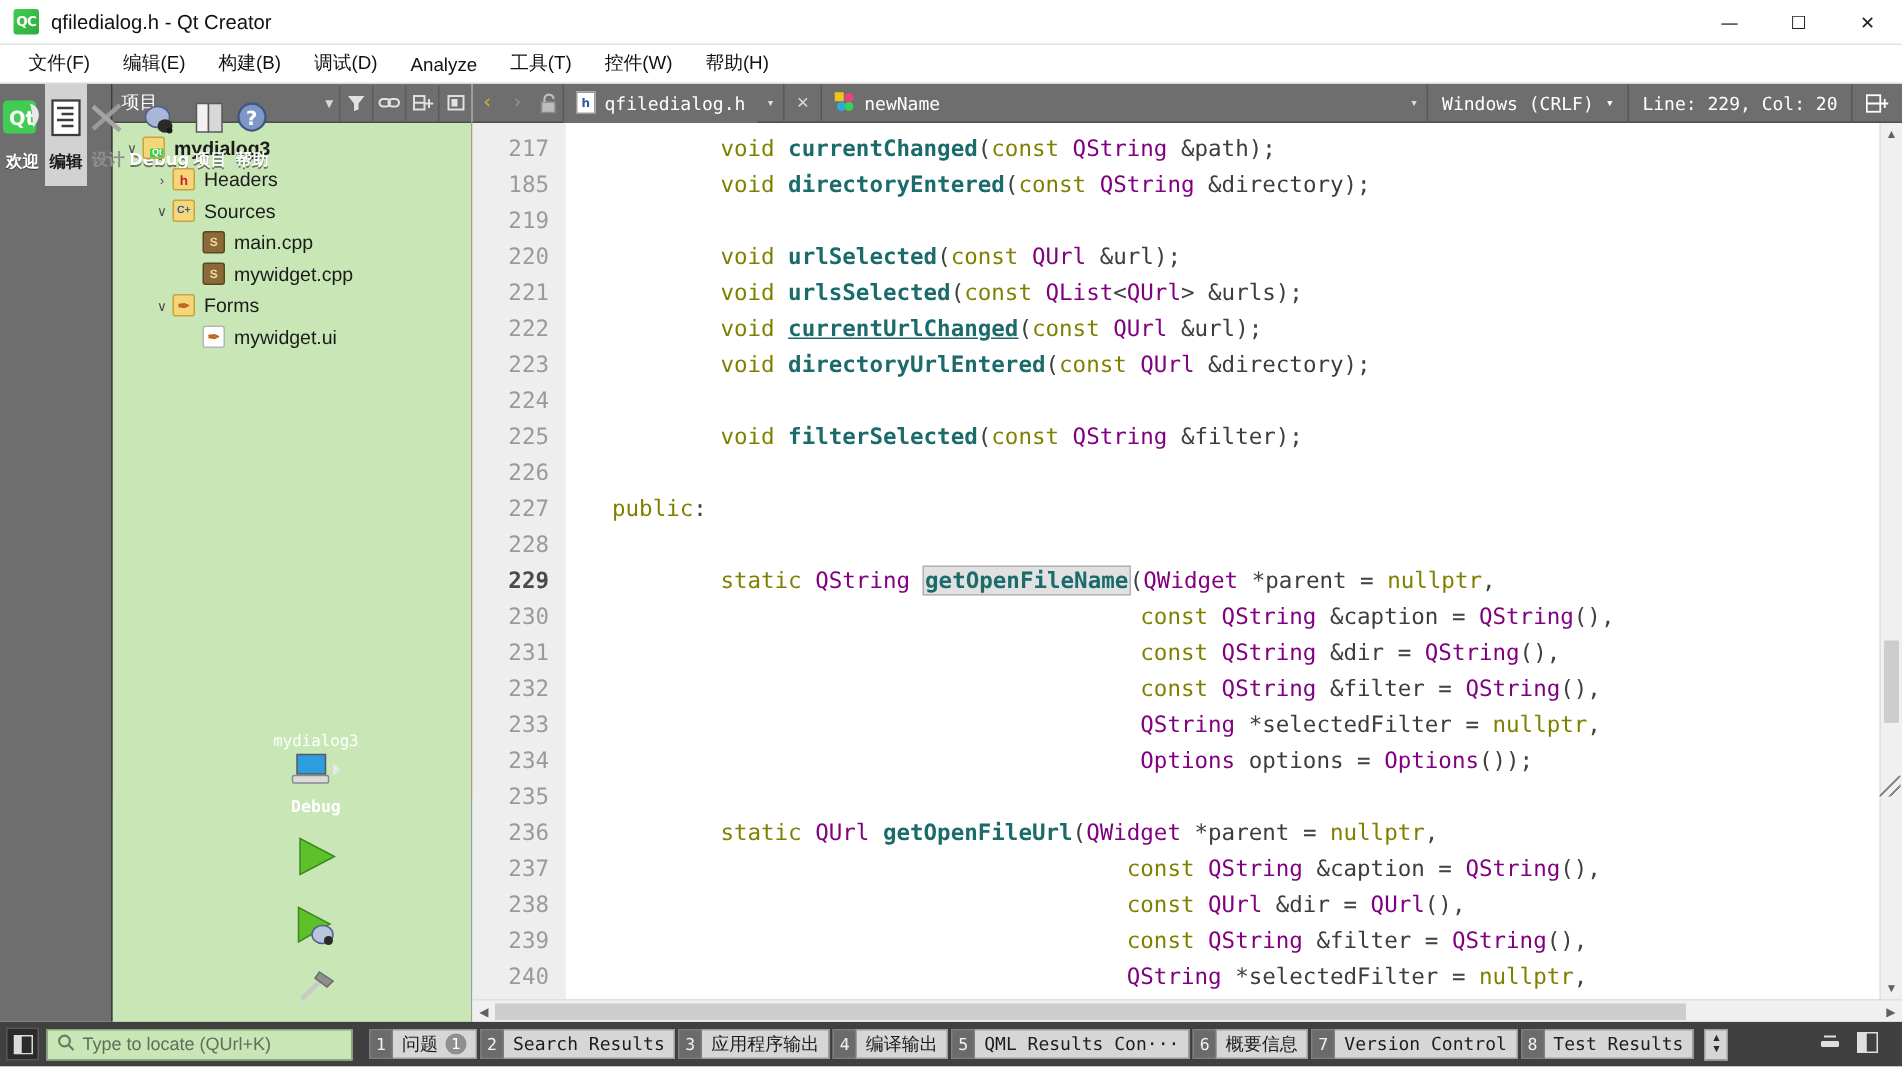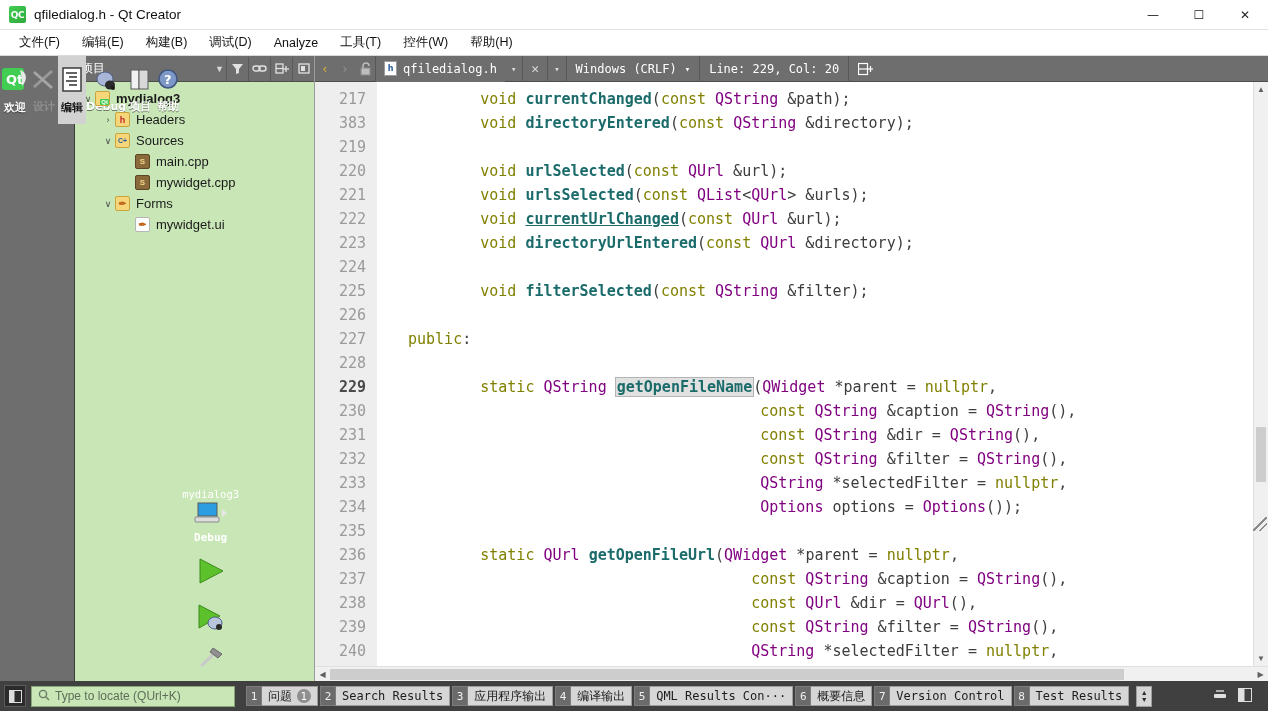--- a/index.html
+++ b/index.html
@@ -288,41 +288,41 @@
         <span class="glyph">
           <svg width="30" height="28" viewBox="0 0 30 28">
             <rect x="2" y="2" width="22" height="22" rx="3" fill="#41cd52"></rect>
             <text x="6" y="18" font-family="DejaVu Sans" font-size="13" font-weight="bold" fill="#ffffff">Qt</text>
             <path d="M20 4 C27 6 28 14 22 20 C22 12 21 8 20 4 Z" fill="#e8e8e8"></path>
           </svg>
         </span>
         <span class="mlabel">欢迎</span>
       </div>
 
-      <div class="mode disabled">
-        <span class="glyph">
-          <svg width="28" height="26" viewBox="0 0 28 26">
-            <line x1="4" y1="20" x2="22" y2="4" stroke="#9a9a9a" stroke-width="3"></line>
-            <line x1="4" y1="5" x2="22" y2="21" stroke="#a5a5a5" stroke-width="3"></line>
-          </svg>
-        </span>
-        <span class="mlabel">设计</span>
-      </div>
-
       <div class="mode active">
         <span class="glyph">
           <svg width="28" height="28" viewBox="0 0 28 28">
             <rect x="5" y="2" width="18" height="23" fill="#ffffff" stroke="#3c3c3c" stroke-width="1.5"></rect>
             <line x1="8" y1="7" x2="19" y2="7" stroke="#3c3c3c" stroke-width="1.6"></line>
             <line x1="11" y1="11" x2="19" y2="11" stroke="#3c3c3c" stroke-width="1.6"></line>
             <line x1="8" y1="15" x2="19" y2="15" stroke="#3c3c3c" stroke-width="1.6"></line>
             <line x1="11" y1="19" x2="19" y2="19" stroke="#3c3c3c" stroke-width="1.6"></line>
           </svg>
         </span>
         <span class="mlabel">编辑</span>
+      </div>
+
+      <div class="mode disabled">
+        <span class="glyph">
+          <svg width="28" height="26" viewBox="0 0 28 26">
+            <line x1="4" y1="20" x2="22" y2="4" stroke="#9a9a9a" stroke-width="3"></line>
+            <line x1="4" y1="5" x2="22" y2="21" stroke="#a5a5a5" stroke-width="3"></line>
+          </svg>
+        </span>
+        <span class="mlabel">设计</span>
       </div>
 
       <div class="mode">
         <span class="glyph">
           <svg width="28" height="26" viewBox="0 0 28 26">
             <ellipse cx="13" cy="11" rx="8" ry="7" fill="#aab6d8" stroke="#50608c" stroke-width="1"></ellipse>
             <ellipse cx="18" cy="17" rx="5" ry="4.5" fill="#2a2a2a"></ellipse>
             <circle cx="21" cy="20" r="2" fill="#1a1a1a"></circle>
           </svg>
         </span>
@@ -464,20 +464,31 @@
         </span>
         <span class="etb-sep"></span>
         <span class="etb-file">
           <span class="file-h-icon">h</span>
           <span class="etb-text">qfiledialog.h</span>
         </span>
         <span class="etb-arrow">▾</span>
         <span class="etb-sep"></span>
         <span class="etb-x">✕</span>
         <span class="etb-sep"></span>
+        <span class="etb-symbol">
+          <span class="sym-icon">
+            <svg width="14" height="14" viewBox="0 0 14 14">
+              <rect x="0.5" y="0.5" width="6" height="6" fill="#f0c419"></rect>
+              <circle cx="10" cy="4" r="3" fill="#e8437f"></circle>
+              <circle cx="5" cy="10" r="3" fill="#2fa8e0"></circle>
+              <circle cx="10" cy="10" r="3" fill="#41cd52"></circle>
+            </svg>
+          </span>
+          <span class="etb-text">newName</span>
+        </span>
         <span class="etb-right">
           <span class="etb-arrow">▾</span>
           <span class="etb-chip">
             <span>Windows (CRLF)</span>
             <span style="font-size:9px;">▾</span>
           </span>
           <span class="etb-chip">
             <span>Line: 229, Col: 20</span>
           </span>
           <span class="etb-chip">
@@ -488,21 +499,21 @@
               <line x1="9.5" y1="7" x2="15" y2="7" stroke="#ffffff" stroke-width="1.2"></line>
             </svg>
           </span>
         </span>
       </div>
 
       <div class="code-wrap">
         <div class="code-scroll">
           <div class="gutter" id="gutter">
               <div class="ln">217</div>
-              <div class="ln">383</div>
+              <div class="ln">185</div>
               <div class="ln">219</div>
               <div class="ln">220</div>
               <div class="ln">221</div>
               <div class="ln">222</div>
               <div class="ln">223</div>
               <div class="ln">224</div>
               <div class="ln">225</div>
               <div class="ln">226</div>
               <div class="ln">227</div>
               <div class="ln">228</div>

